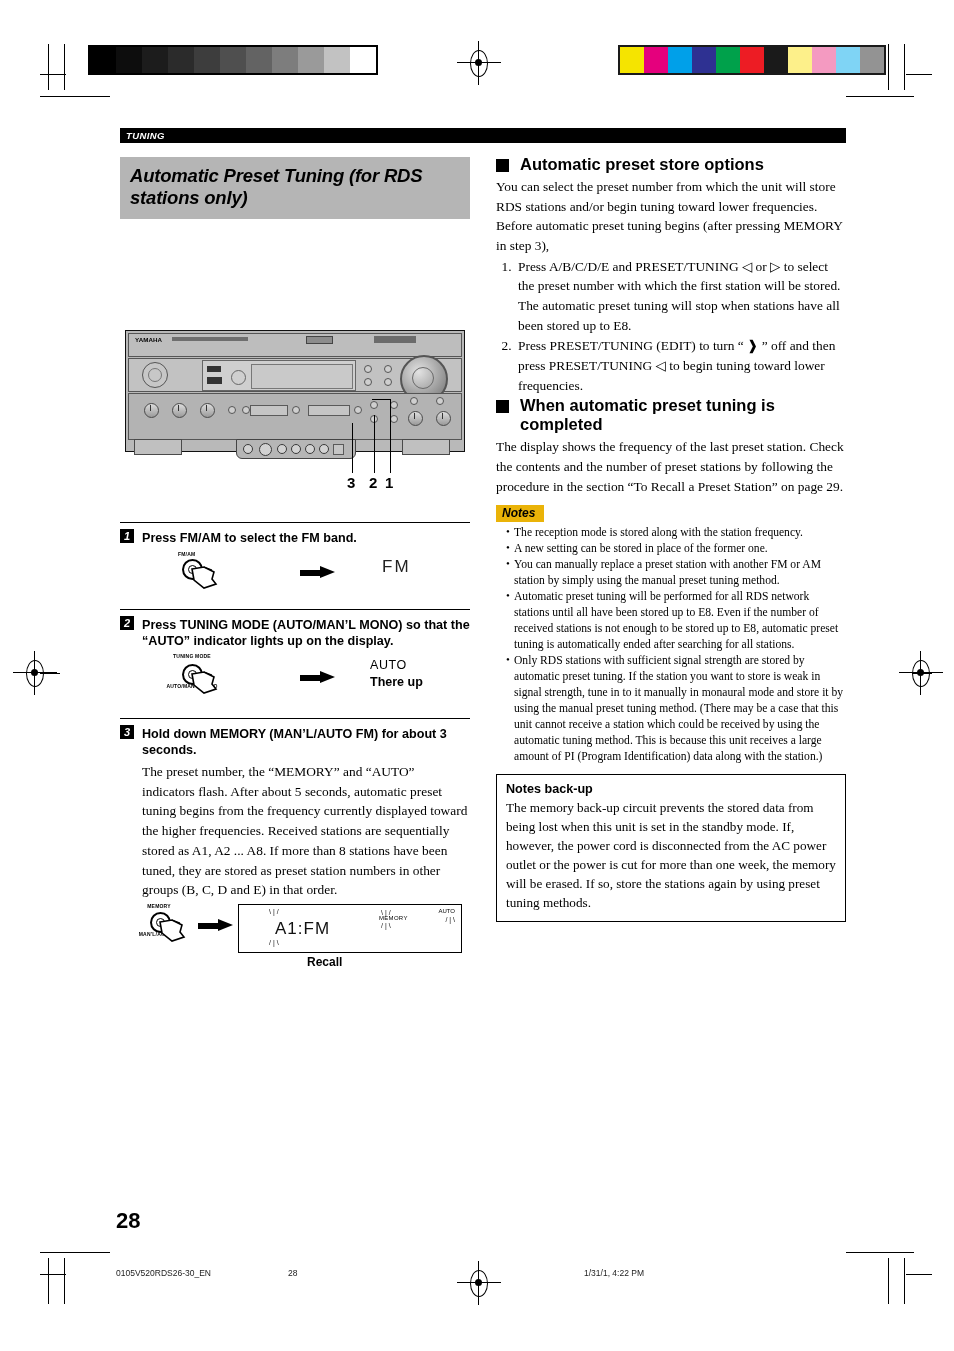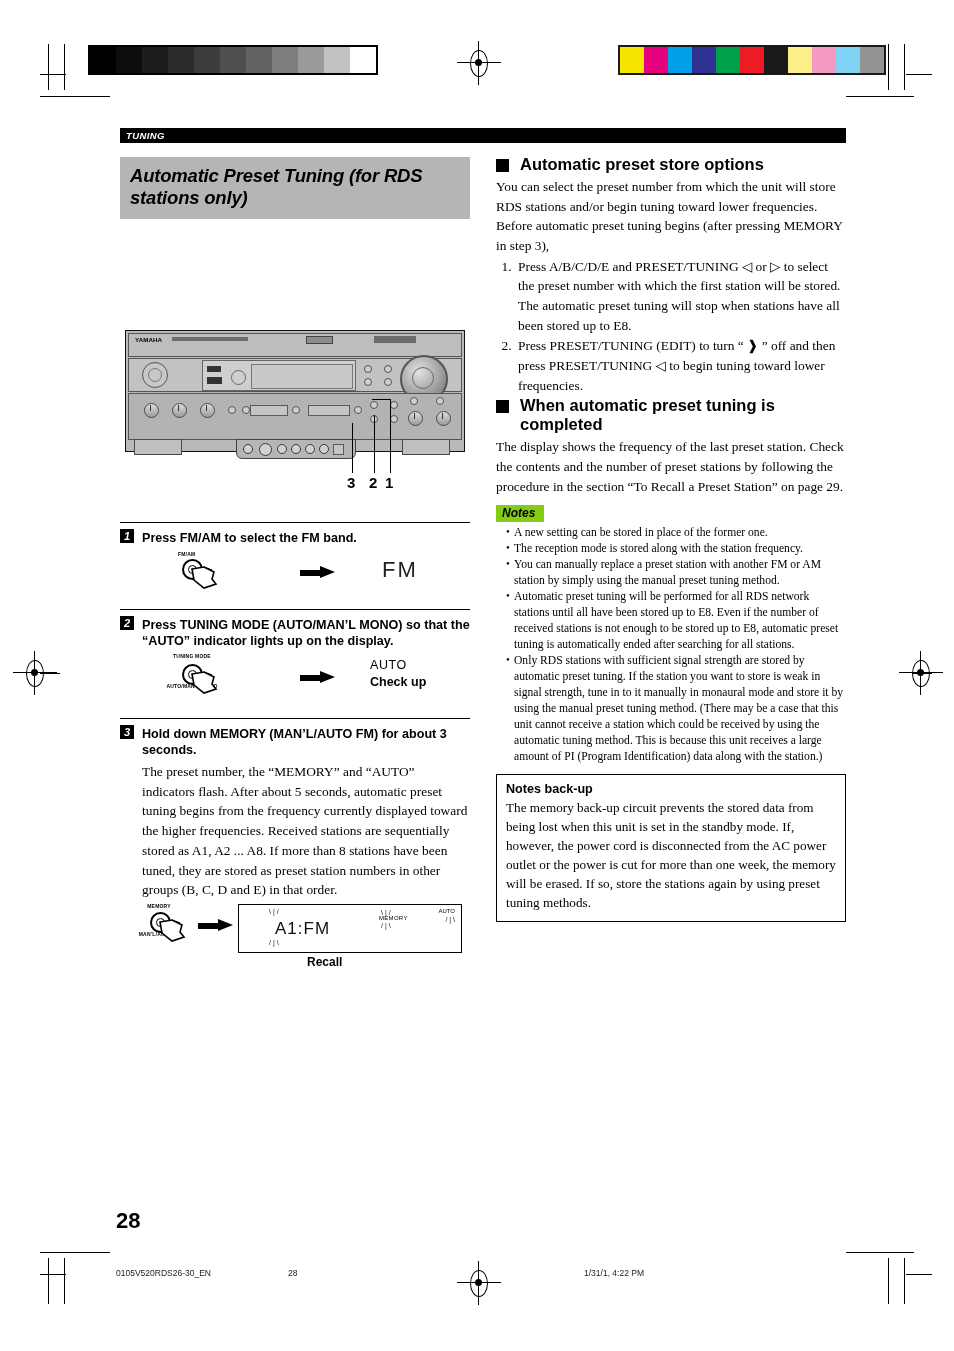--- a/index.html
+++ b/index.html
@@ -89,40 +89,40 @@
   .btncircle{position:absolute;width:17px;height:17px;border-radius:50%;border:2.4px solid #000;}
   .btncircle:after{content:"";position:absolute;left:4px;top:4px;width:7px;height:7px;
       border-radius:50%;border:1.6px solid #000;}
   .btnlabel{position:absolute;font-family:"Liberation Sans",sans-serif;font-weight:bold;
       font-size:5px;letter-spacing:.2px;white-space:nowrap;text-align:center;}
   .arrow{position:absolute;left:158px;top:20px;width:36px;height:11px;}
   .arrow .shaft{position:absolute;left:0;top:3px;width:22px;height:6px;background:#000;}
   .arrow .head{position:absolute;left:20px;top:-1px;width:0;height:0;
       border-top:6.5px solid transparent;border-bottom:6.5px solid transparent;border-left:15px solid #000;}
   .resultfm{position:absolute;left:240px;top:10px;font-family:"Liberation Sans",sans-serif;
-      font-size:22px;letter-spacing:2px;color:#222;}
+      font-size:17px;letter-spacing:2px;color:#222;}
   .resultauto{position:absolute;left:228px;top:8px;font-family:"Liberation Sans",sans-serif;font-size:12.5px;letter-spacing:.6px;}
   .resultlights{position:absolute;left:228px;top:25px;font-family:"Liberation Sans",sans-serif;font-weight:bold;font-size:12.5px;}
 
   
   .dispfig{position:relative;height:78px;margin-left:22px;}
   .dispbox{position:absolute;left:96px;top:4px;width:222px;height:47px;border:1.4px solid #000;background:#fff;}
   .dispA1{position:absolute;left:36px;top:14px;font-family:"Liberation Sans",sans-serif;font-size:17px;letter-spacing:1px;color:#111;}
   .flashmark{position:absolute;font-size:7px;color:#111;line-height:1;font-family:"Liberation Sans",sans-serif;}
   .memind{position:absolute;left:140px;top:10px;font-family:"Liberation Sans",sans-serif;font-size:6px;letter-spacing:.3px;}
   .autoind{position:absolute;right:6px;top:3px;font-family:"Liberation Sans",sans-serif;font-size:6px;}
   .flashcap{position:absolute;left:165px;top:55px;font-family:"Liberation Sans",sans-serif;font-weight:bold;font-size:12px;}
 
   
   h2.sec{margin:0 0 2px 0;font-family:"Liberation Sans",sans-serif;font-weight:bold;
       font-size:16.5px;line-height:1.2;padding-left:24px;position:relative;}
   h2.sec .sq{position:absolute;left:0;top:4px;width:13px;height:13px;background:#000;}
   ol.numlist{margin:1px 0 0 0;padding-left:19px;font-size:13.4px;line-height:1.47;}
   ol.numlist li{margin-top:1px;padding-left:3px;}
-  .notestag{display:inline-block;background:#84cc16;font-family:"Liberation Sans",sans-serif;
+  .notestag{display:inline-block;background:#eab308;font-family:"Liberation Sans",sans-serif;
       font-weight:bold;font-style:italic;font-size:12px;padding:1px 9px 2px 6px;margin:9px 0 3px 0;}
   ul.notes{margin:0;padding-left:10px;list-style:none;font-size:11.6px;line-height:1.38;}
   ul.notes li{position:relative;padding-left:8px;margin-bottom:0px;}
   ul.notes li:before{content:"\2022";position:absolute;left:0;top:-1px;font-size:11px;}
   .memorybox{border:1.3px solid #000;padding:7px 9px 9px 9px;margin-top:9px;}
   .memorybox h3{margin:0 0 2px 0;font-family:"Liberation Sans",sans-serif;font-weight:bold;font-size:12.6px;}
   .memorybox p{margin:0;font-size:13.2px;line-height:1.44;}
 
   
   .pageno{position:absolute;left:116px;top:1208px;font-family:"Liberation Sans",sans-serif;
@@ -316,21 +316,21 @@
           <svg width="40" height="30" style="position:absolute;left:8px;top:4px;">
             <path d="M2,6 L14,4 L24,9 L22,16 L26,21 L14,25 L4,17 Z" fill="#fff" stroke="#000" stroke-width="1.6"></path>
             <path d="M14,4 L22,7" stroke="#000" stroke-width="1.2" fill="none"></path>
           </svg>
         </div>
         <div class="arrow" style="top:22px;">
             <div class="shaft"></div>
             <div class="head"></div>
           </div>
         <div class="resultauto">AUTO</div>
-        <div class="resultlights">Check up</div>
+        <div class="resultlights">There up</div>
       </div>
     </div>
 
     <div class="steprule"></div>
     <div class="step">
       <div class="numbox">3</div>
       <p class="stephead">Hold down MEMORY (MAN’L/AUTO FM) for about 3 seconds.</p>
       <p class="stepbody">The preset number, the “MEMORY” and “AUTO” indicators flash. After about 5 seconds, automatic preset tuning begins from the frequency currently displayed toward the higher frequencies. Received stations are sequentially stored as A1, A2 ... A8. If more than 8 stations have been tuned, they are stored as preset station numbers in other groups (B, C, D and E) in that order.</p>
 
       <div class="dispfig">
@@ -376,22 +376,22 @@
     </ol>
 
     <h2 class="sec" style="">
       <span class="sq"></span>
       <span>When automatic preset tuning is completed</span>
     </h2>
     <p class="body" style="margin-top:2px;">The display shows the frequency of the last preset station. Check the contents and the number of preset stations by following the procedure in the section “To Recall a Preset Station” on page 29.</p>
 
     <div class="notestag">Notes</div>
     <ul class="notes">
+      <li>The reception mode is stored along with the station frequency.</li>
       <li>A new setting can be stored in place of the former one.</li>
-      <li>The reception mode is stored along with the station frequency.</li>
       <li>You can manually replace a preset station with another FM or AM station by simply using the manual preset tuning method.</li>
       <li>Automatic preset tuning will be performed for all RDS network stations until all have been stored up to E8. Even if the number of received stations is not enough to be stored up to E8, automatic preset tuning is automatically ended after searching for all stations.</li>
       <li>Only RDS stations with sufficient signal strength are stored by automatic preset tuning. If the station you want to store is weak in signal strength, tune in to it manually in monaural mode and store it by using the manual preset tuning method. (There may be a case that this unit cannot receive a station which could be received by using the automatic tuning method. This is because this unit receives a large amount of PI (Program Identification) data along with the station.)</li>
     </ul>
 
     <div class="memorybox">
       <h3>Notes back-up</h3>
       <p>The memory back-up circuit prevents the stored data from being lost when this unit is set in the standby mode. If, however, the power cord is disconnected from the AC power outlet or the power is cut for more than one week, the memory will be erased. If so, store the stations again by using preset tuning methods.</p>
     </div>
   </div>

